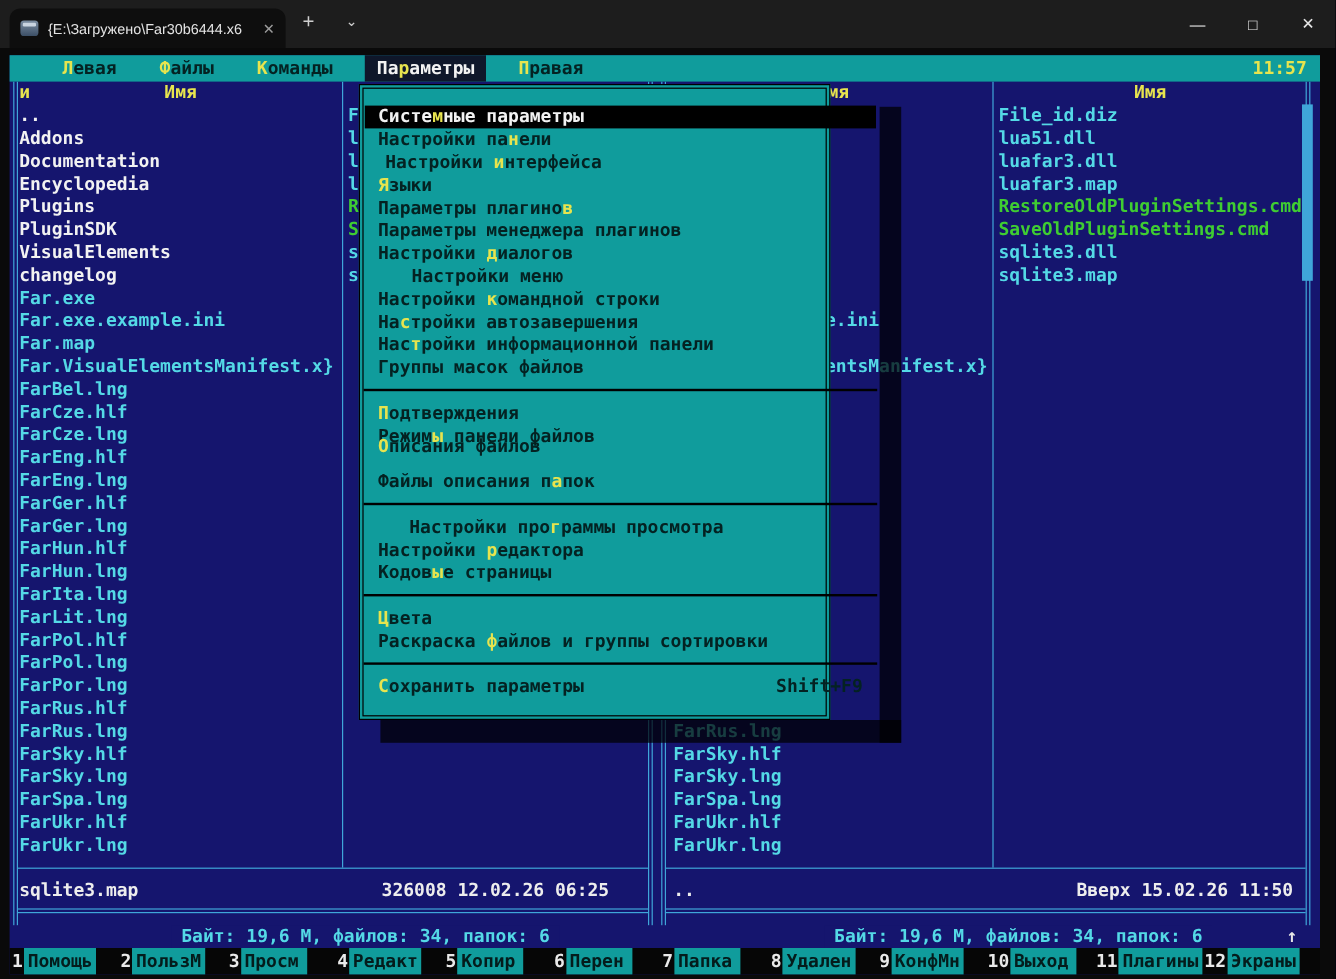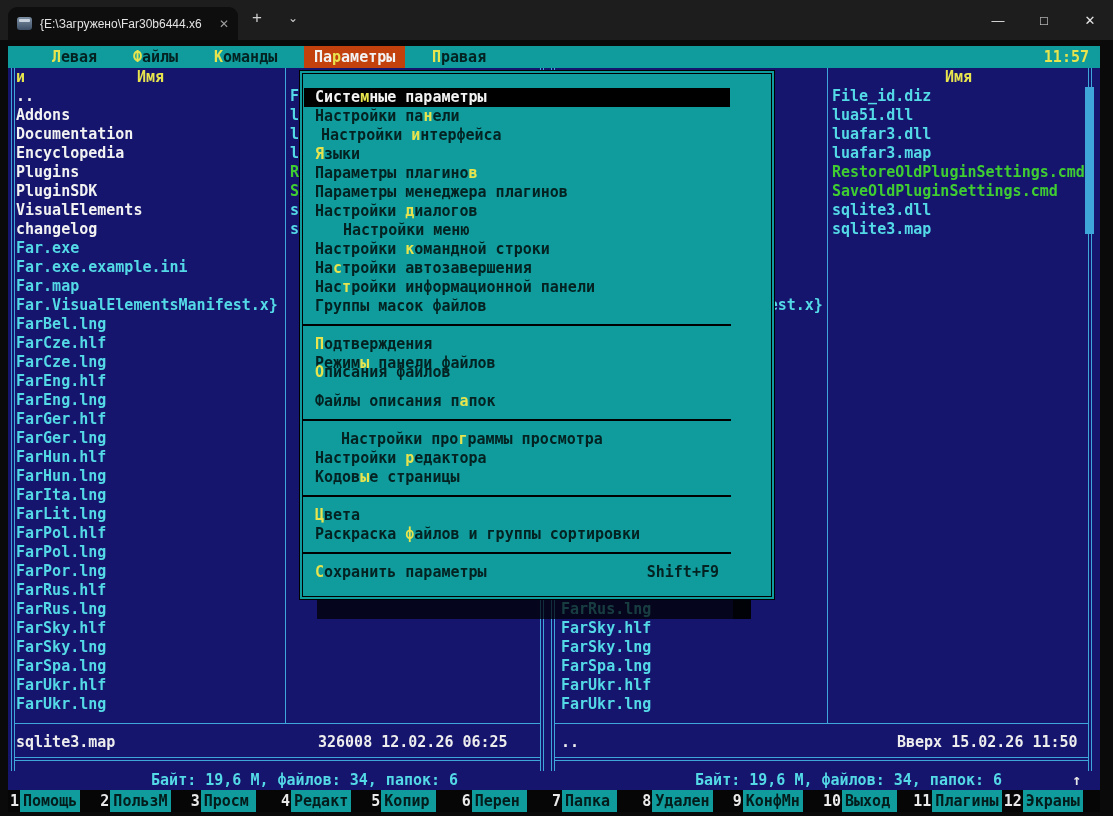--- a/index.html
+++ b/index.html
@@ -24,35 +24,35 @@
   .wincontrols{position:absolute;right:0;top:0;height:40px;display:flex}
   .wincontrols span{width:46px;height:40px;display:flex;align-items:center;justify-content:center;color:#e6e6e6;font-size:13px}
 
   
   #far{position:absolute;inset:0;z-index:1}
   .fartext{font:700 15px/19px "DejaVu Sans Mono",monospace;white-space:pre}
   .abs{position:absolute}
 
   .menubar{position:absolute;left:8px;top:46px;width:1092px;height:22px;background:var(--teal);z-index:4}
   .mb-item{position:absolute;top:0;height:22px;line-height:22px;color:#042222}
-  .mb-item.sel{background:#c2410c;color:#f2f2f2;padding:0 10px}
+  .mb-item.sel{background:#0f172a;color:#f2f2f2;padding:0 10px}
   .hot{color:var(--yellow)}
   .clock{position:absolute;top:46px;right:24px;height:22px;line-height:22px;color:var(--yellow);z-index:5}
 
   .hdr{position:absolute;top:68px;text-align:center;color:var(--yellow)}
   .sortind{position:absolute;top:68px;color:var(--yellow)}
   .frow{height:19px;line-height:19px;overflow:hidden;white-space:pre}
   .t-dir{color:var(--white)} .t-file{color:var(--cyan)} .t-cmd{color:var(--green)}
   .vline,.hline{position:absolute;background:var(--border)}
   .thumb{position:absolute;background:var(--border)}
   .totals{position:absolute;text-align:center;z-index:3}
   .totals span{display:inline-block;background:var(--bg);padding:0 8px;color:var(--cyan)}
   .infotext{position:absolute;color:#ededed}
 
-  .menu{position:absolute;left:299px;top:70px;width:476px;height:530px;background:var(--teal);
+  .menu{position:absolute;left:299px;top:70px;width:393px;height:530px;background:var(--teal);
         border:1px solid #000;z-index:10}
   .menu::before{content:"";position:absolute;inset:2px;border:1px solid #000;pointer-events:none}
   .menu-row{position:absolute;left:4px;width:426px;height:19px;line-height:19px;color:#042222;padding-left:11px;white-space:pre}
   .menu-row.sel{background:#000;color:#f2f2f2}
   .menu-shortcut{position:absolute;right:11px}
   .menu-sep{position:absolute;left:3px;width:428px;height:19px}
   .menu-sep-line{margin-top:8px;height:2px;background:#000}
   .shadow{position:absolute;background:rgba(0,0,0,0.72);z-index:9}
 
   .cmdline{position:absolute;left:10px;top:771px;height:19px;color:#e6e6e6;z-index:3}

